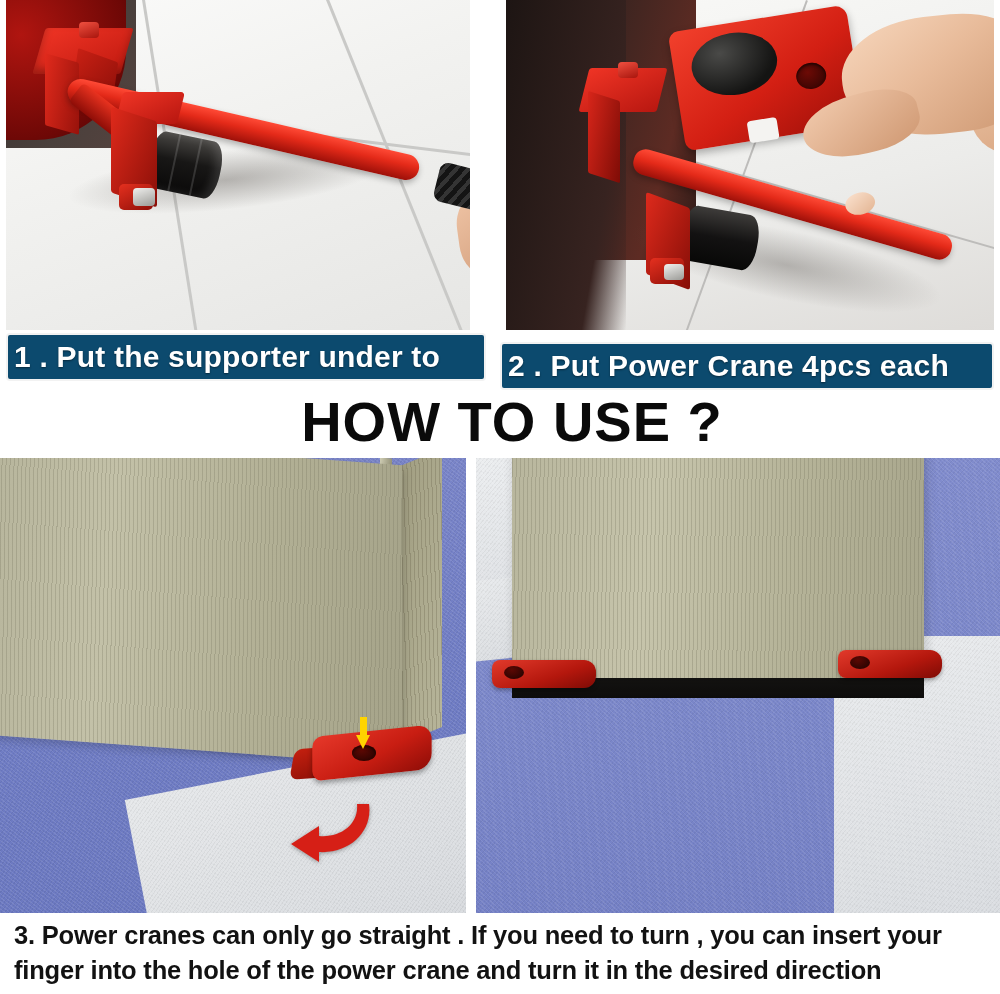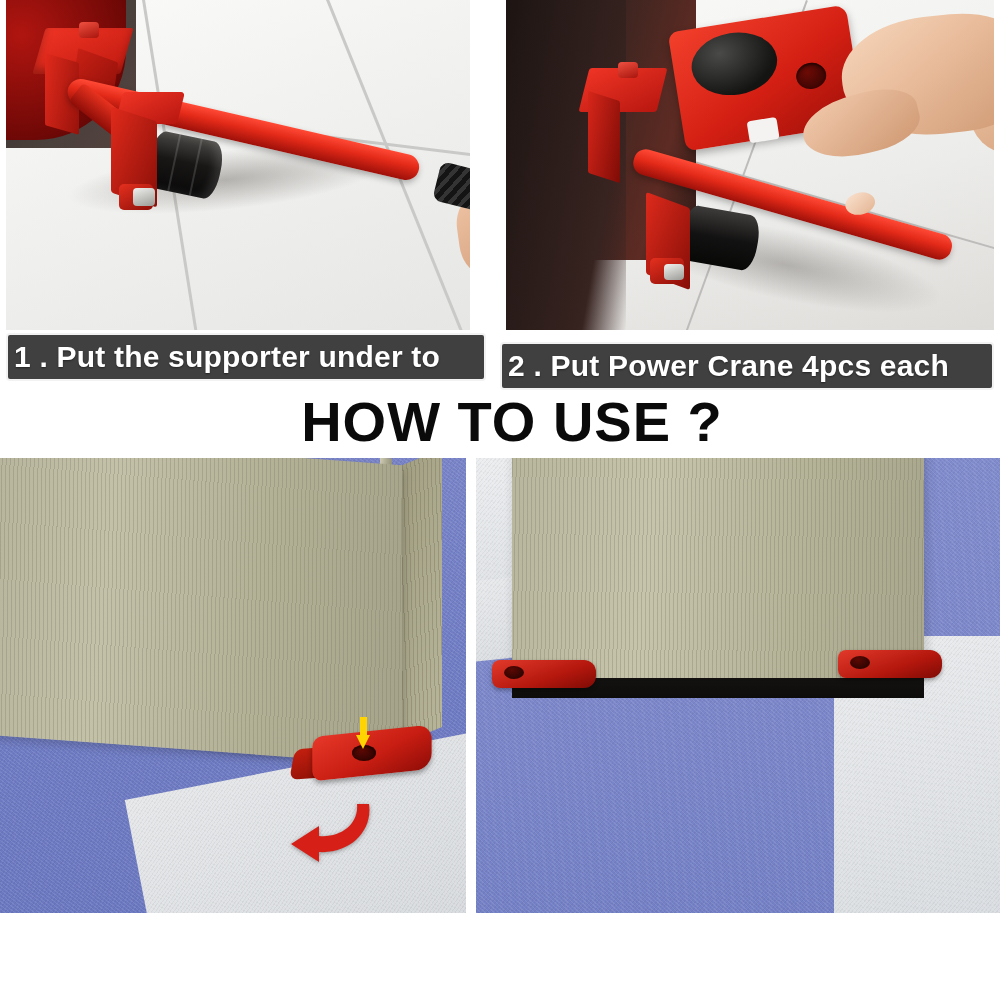--- a/index.html
+++ b/index.html
@@ -134,21 +134,21 @@
   .ht-palm{position:absolute;left:40px;top:10px;width:190px;height:118px;border-radius:46% 40% 38% 50%;
     background:linear-gradient(145deg,#f7d7bd 0%,#e8bb9a 45%,#cd9771 100%);transform:rotate(-6deg);}
   .ht-thumb{position:absolute;left:0px;top:88px;width:118px;height:60px;border-radius:50% 40% 42% 50%;
     background:linear-gradient(150deg,#f2cbae,#cf9872);transform:rotate(-14deg);}
   .ht-arm{position:absolute;left:168px;top:16px;width:140px;height:132px;border-radius:24% 0 0 30%;
     background:linear-gradient(160deg,#f3d0b3,#d6a17c);}
   .ht-nail{position:absolute;left:24px;top:96px;width:30px;height:22px;border-radius:50%;
     background:linear-gradient(150deg,#fbe2cf,#e3b492);}
 
   
-  .capbar{position:absolute;height:48px;background:#404040;
+  .capbar{position:absolute;height:48px;background:#0c4a6e;
     border:2px solid #f2f2f2;border-radius:4px;
     display:flex;align-items:center;box-sizing:border-box;}
   .capbar span{color:#ffffff;font-weight:bold;font-size:30px;letter-spacing:.2px;
     white-space:nowrap;padding-left:6px;
     text-shadow:0 1px 2px rgba(0,0,0,.45);}
   #capbar-1{left:6px;top:333px;width:480px;}
   #capbar-2{left:500px;top:342px;width:494px;}
 
   
   #how-to-use{position:absolute;left:0;top:389px;width:1000px;height:66px;
@@ -376,15 +376,17 @@
         <div class="brc-hole"></div>
       </div>
       <div class="br-crane-r">
         <div class="brc-body"></div>
         <div class="brc-hole"></div>
       </div>
     </div>
   </div>
 
   <div id="bottom-caption">
+    <p>3. Power cranes can only go straight . If you need to turn , you can insert your</p>
+    <p>finger into the hole of the power crane and turn it in the desired direction</p>
   </div>
 
 </div>
 
 </body></html>

